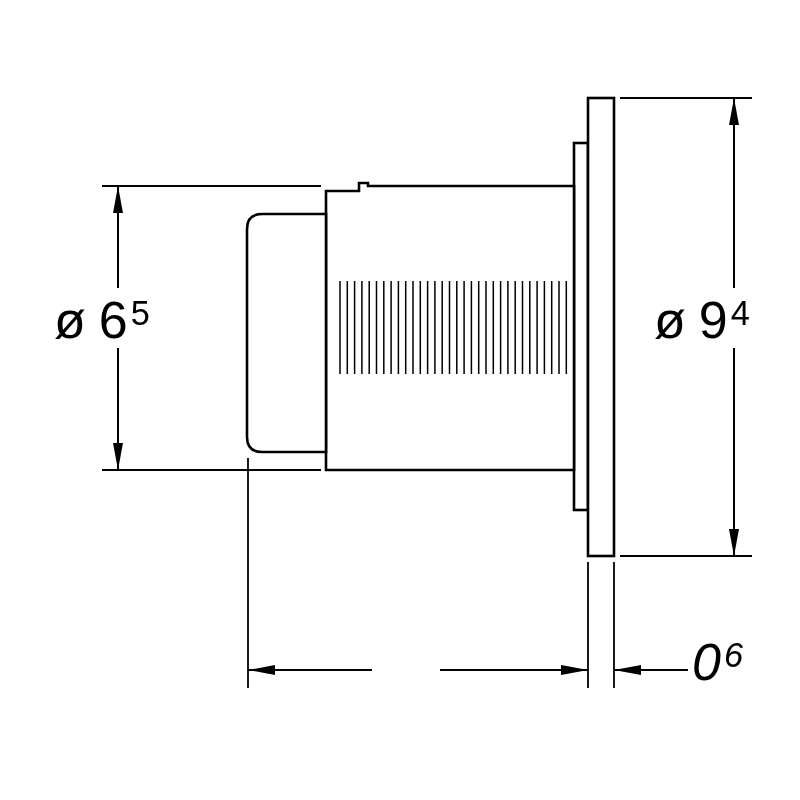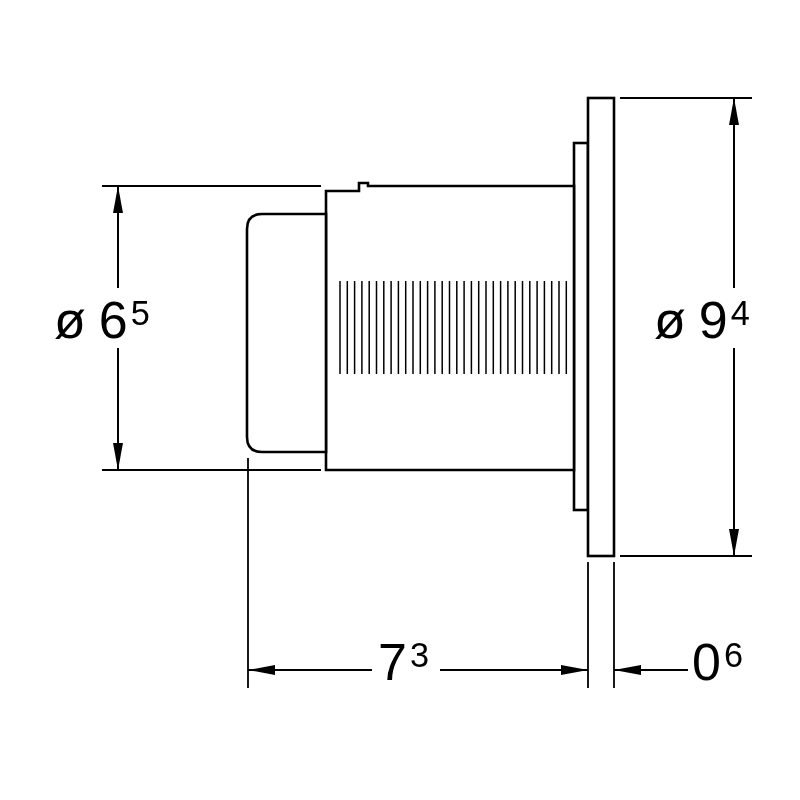--- a/index.html
+++ b/index.html
@@ -105,21 +105,18 @@
   </svg>
 
   <div class="dim-label" style="left:26px; top:292px;">
     <span class="dim-symbol">ø</span><span>6</span><sup>5</sup>
   </div>
 
   <div class="dim-label" style="left:626px; top:292px;">
     <span class="dim-symbol">ø</span><span>9</span><sup>4</sup>
   </div>
 
-  <div class="dim-label" style="left:350px; top:634px;">
-    <span>7</span><sup>3</sup>
-  </div>
 
-  <div class="dim-label" style="left:664px; top:634px;">
+  <div class="dim-label" style="left:664px; top:634px;font-style:italic;">
     <span>0</span><sup>6</sup>
   </div>
 
 </div>
 
 </body></html>

